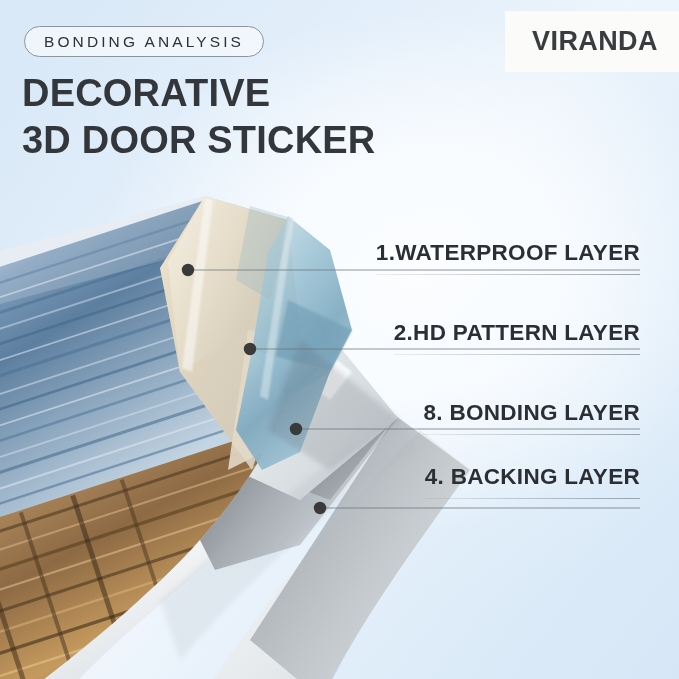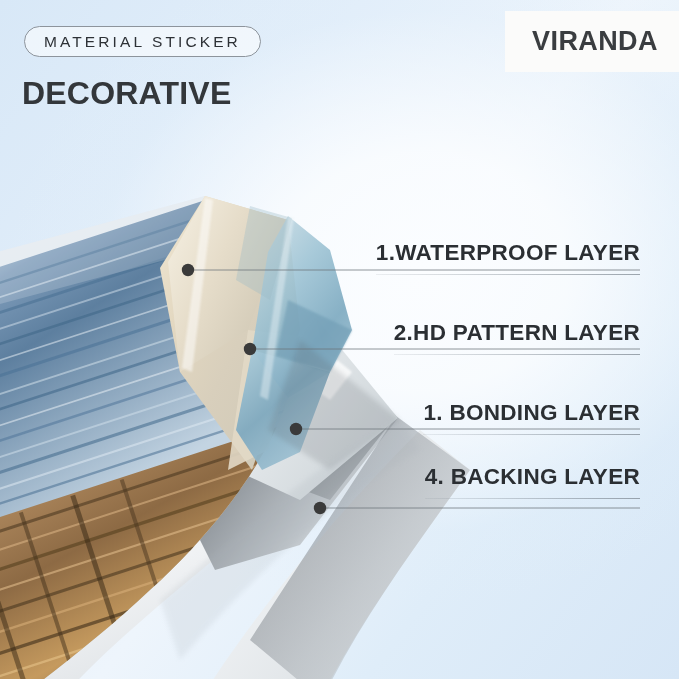--- a/index.html
+++ b/index.html
@@ -32,21 +32,21 @@
     background:rgba(255,255,255,0.55);
     font-size:15.5px;
     letter-spacing:3.1px;
     color:#2d3136;
     white-space:nowrap;
   }
 
   .headline {
     position:absolute;
     left:22px; top:70px;
-    font-size:32px;
+    font-size:38px;
     font-weight:bold;
     line-height:47px;
     letter-spacing:0.2px;
     color:#33373b;
     white-space:nowrap;
   }
   .headline .l2 { display:block; }
 
   .logo-box {
     position:absolute;
@@ -288,41 +288,42 @@
       <line x1="320" y1="508" x2="640" y2="508" stroke="#6b7379" stroke-width="1" opacity="0.75"></line>
 
       <circle cx="188" cy="270" r="6.2" fill="#3a3a3a"></circle>
       <circle cx="250" cy="349" r="6.2" fill="#3a3a3a"></circle>
       <circle cx="296" cy="429" r="6.2" fill="#3a3a3a"></circle>
       <circle cx="320" cy="508" r="6.2" fill="#3a3a3a"></circle>
     </g>
   </svg>
 
   <div class="badge">
-    <span>MATERIAL STICKER</span>
+    <span>BONDING ANALYSIS</span>
   </div>
 
   <div class="headline">
     <span>DECORATIVE</span>
+    <span class="l2">3D DOOR STICKER</span>
   </div>
 
   <div class="logo-box">
     <span>VIRANDA</span>
   </div>
 
   <div class="callout" id="co1">
     <span class="txt">1.WATERPROOF LAYER</span>
     <span class="rule"></span>
   </div>
   <div class="callout" id="co2">
     <span class="txt">2.HD PATTERN LAYER</span>
     <span class="rule"></span>
   </div>
   <div class="callout" id="co3">
-    <span class="txt">1. BONDING LAYER</span>
+    <span class="txt">8. BONDING LAYER</span>
     <span class="rule"></span>
   </div>
   <div class="callout" id="co4">
     <span class="txt">4. BACKING LAYER</span>
     <span class="rule"></span>
   </div>
 
 </div>
 
 </body></html>

